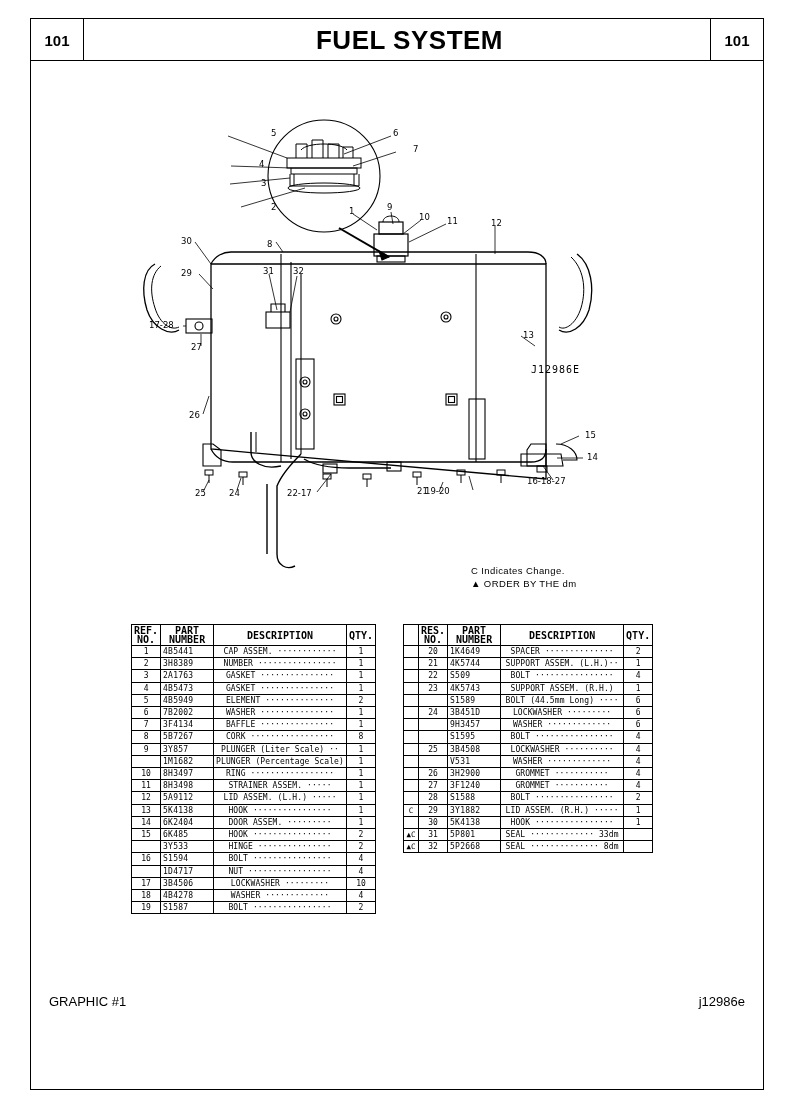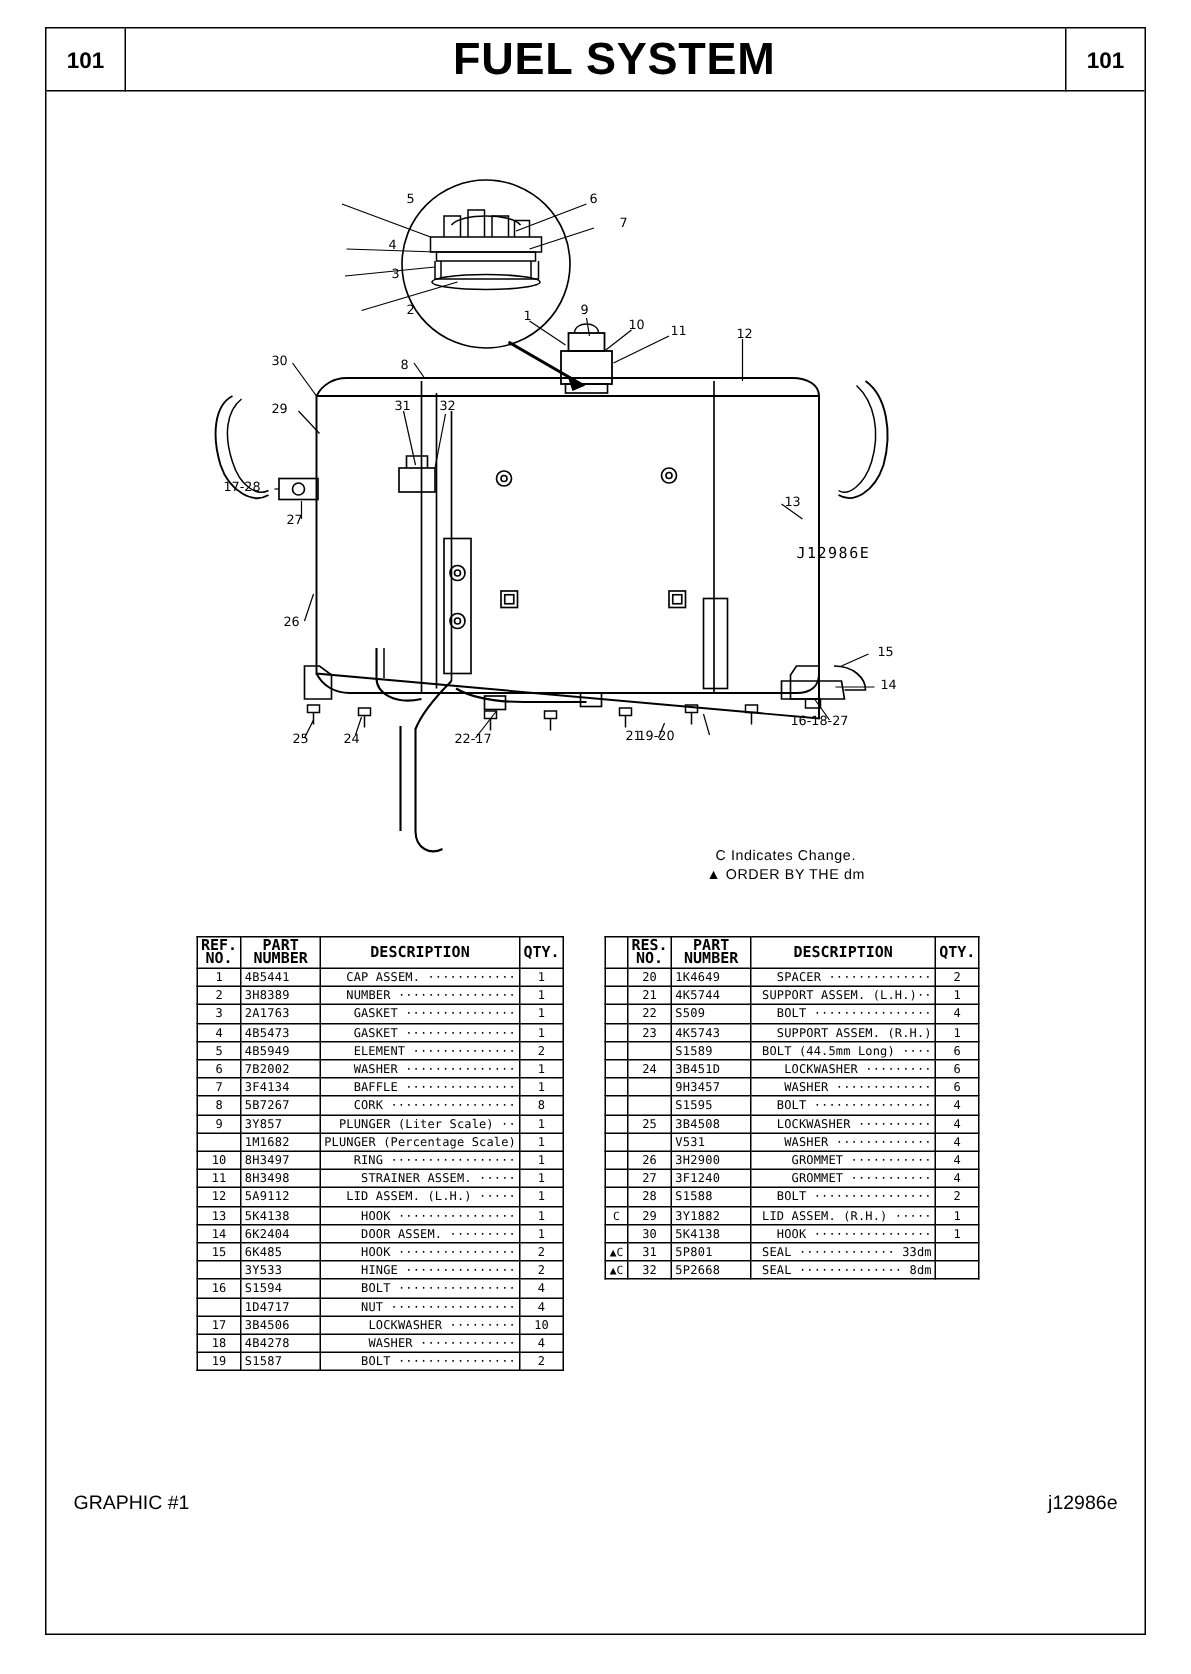--- a/index.html
+++ b/index.html
@@ -5,40 +5,40 @@
   html,body{margin:0;padding:0;background:#fff;}
   body{width:794px;height:1116px;font-family:"Liberation Sans",sans-serif;color:#000;}
   .page{position:relative;width:794px;height:1116px;box-sizing:border-box;}
   .frame{position:absolute;left:30px;top:18px;width:734px;height:1072px;border:1px solid #000;box-sizing:border-box;}
 
   
   .hdr{position:absolute;left:0;top:0;width:100%;height:42px;border-bottom:1px solid #000;box-sizing:border-box;}
   .hdr .pnum{position:absolute;top:0;height:42px;width:52px;display:flex;align-items:center;justify-content:center;font-weight:bold;font-size:15px;}
   .hdr .pnum.left{left:0;border-right:1px solid #000;}
   .hdr .pnum.right{right:0;border-left:1px solid #000;}
-  .hdr .title{position:absolute;left:52px;right:52px;top:0;height:42px;display:flex;align-items:center;justify-content:center;font-weight:bold;font-size:30px;letter-spacing:.5px;padding-left:25px;}
+  .hdr .title{position:absolute;left:52px;right:52px;top:0;height:42px;display:flex;align-items:center;justify-content:center;font-weight:bold;font-size:26px;letter-spacing:.5px;padding-left:25px;}
 
   .subtitle{position:absolute;left:0;top:50px;width:100%;text-align:center;font-weight:bold;font-size:15px;}
 
   
   .illus{position:absolute;left:60px;top:95px;width:620px;height:510px;}
   .illus svg{display:block;}
 
   .note{position:absolute;left:440px;top:545px;font-size:9.5px;line-height:13px;font-family:"Liberation Sans",sans-serif;}
-  .note div{white-space:nowrap;letter-spacing:.4px;text-align:center;}
+  .note div{white-space:nowrap;letter-spacing:.4px;}
 
   
   .tables{position:absolute;left:100px;top:605px;width:530px;}
   table.parts{border-collapse:collapse;font-family:"DejaVu Sans Mono",monospace;font-size:8px;}
   table.parts td,table.parts th{border:1px solid #000;padding:0 2px;line-height:11.2px;height:11.2px;}
   table.parts th{font-weight:bold;text-align:center;font-size:10px;line-height:9px;padding:1px 2px;}
   td.ref{width:16px;text-align:center;}
   td.chg{width:10px;text-align:center;font-size:7.5px;}
   td.pn{width:48px;text-align:left;letter-spacing:.2px;}
-  td.desc{width:118px;text-align:right;white-space:nowrap;overflow:hidden;letter-spacing:.1px;}
+  td.desc{width:118px;text-align:center;white-space:nowrap;overflow:hidden;letter-spacing:.1px;}
   td.qty{width:14px;text-align:center;}
   .tbl-wrap{position:absolute;top:0;}
   .tbl-left{left:0;}
   .tbl-right{left:272px;}
 
   .code{position:absolute;left:500px;top:345px;font-family:"DejaVu Sans Mono",monospace;font-size:10px;letter-spacing:1px;}
 
   .foot-left{position:absolute;left:18px;bottom:80px;font-size:13px;}
   .foot-right{position:absolute;right:18px;bottom:80px;font-size:13px;}
 
@@ -207,21 +207,21 @@
       <div class="lbl" style="left:328px;top:98px;">10</div>
       <div class="lbl" style="left:356px;top:102px;">11</div>
       <div class="lbl" style="left:400px;top:104px;">12</div>
       <div class="lbl" style="left:432px;top:216px;">13</div>
       <div class="lbl" style="left:496px;top:338px;">14</div>
       <div class="lbl" style="left:494px;top:316px;">15</div>
       <div class="lbl" style="left:436px;top:362px;">16-18-27</div>
       <div class="lbl" style="left:58px;top:206px;">17-28</div>
       <div class="lbl" style="left:334px;top:372px;">19-20</div>
       <div class="lbl" style="left:326px;top:372px;">21</div>
-      <div class="lbl" style="left:212px;top:374px;">22-17</div>
+      <div class="lbl" style="left:196px;top:374px;">22-17</div>
       <div class="lbl" style="left:138px;top:374px;">24</div>
       <div class="lbl" style="left:104px;top:374px;">25</div>
       <div class="lbl" style="left:98px;top:296px;">26</div>
       <div class="lbl" style="left:100px;top:228px;">27</div>
       <div class="lbl" style="left:90px;top:154px;">29</div>
       <div class="lbl" style="left:90px;top:122px;">30</div>
       <div class="lbl" style="left:172px;top:152px;">31</div>
       <div class="lbl" style="left:202px;top:152px;">32</div>
     </div>
 

